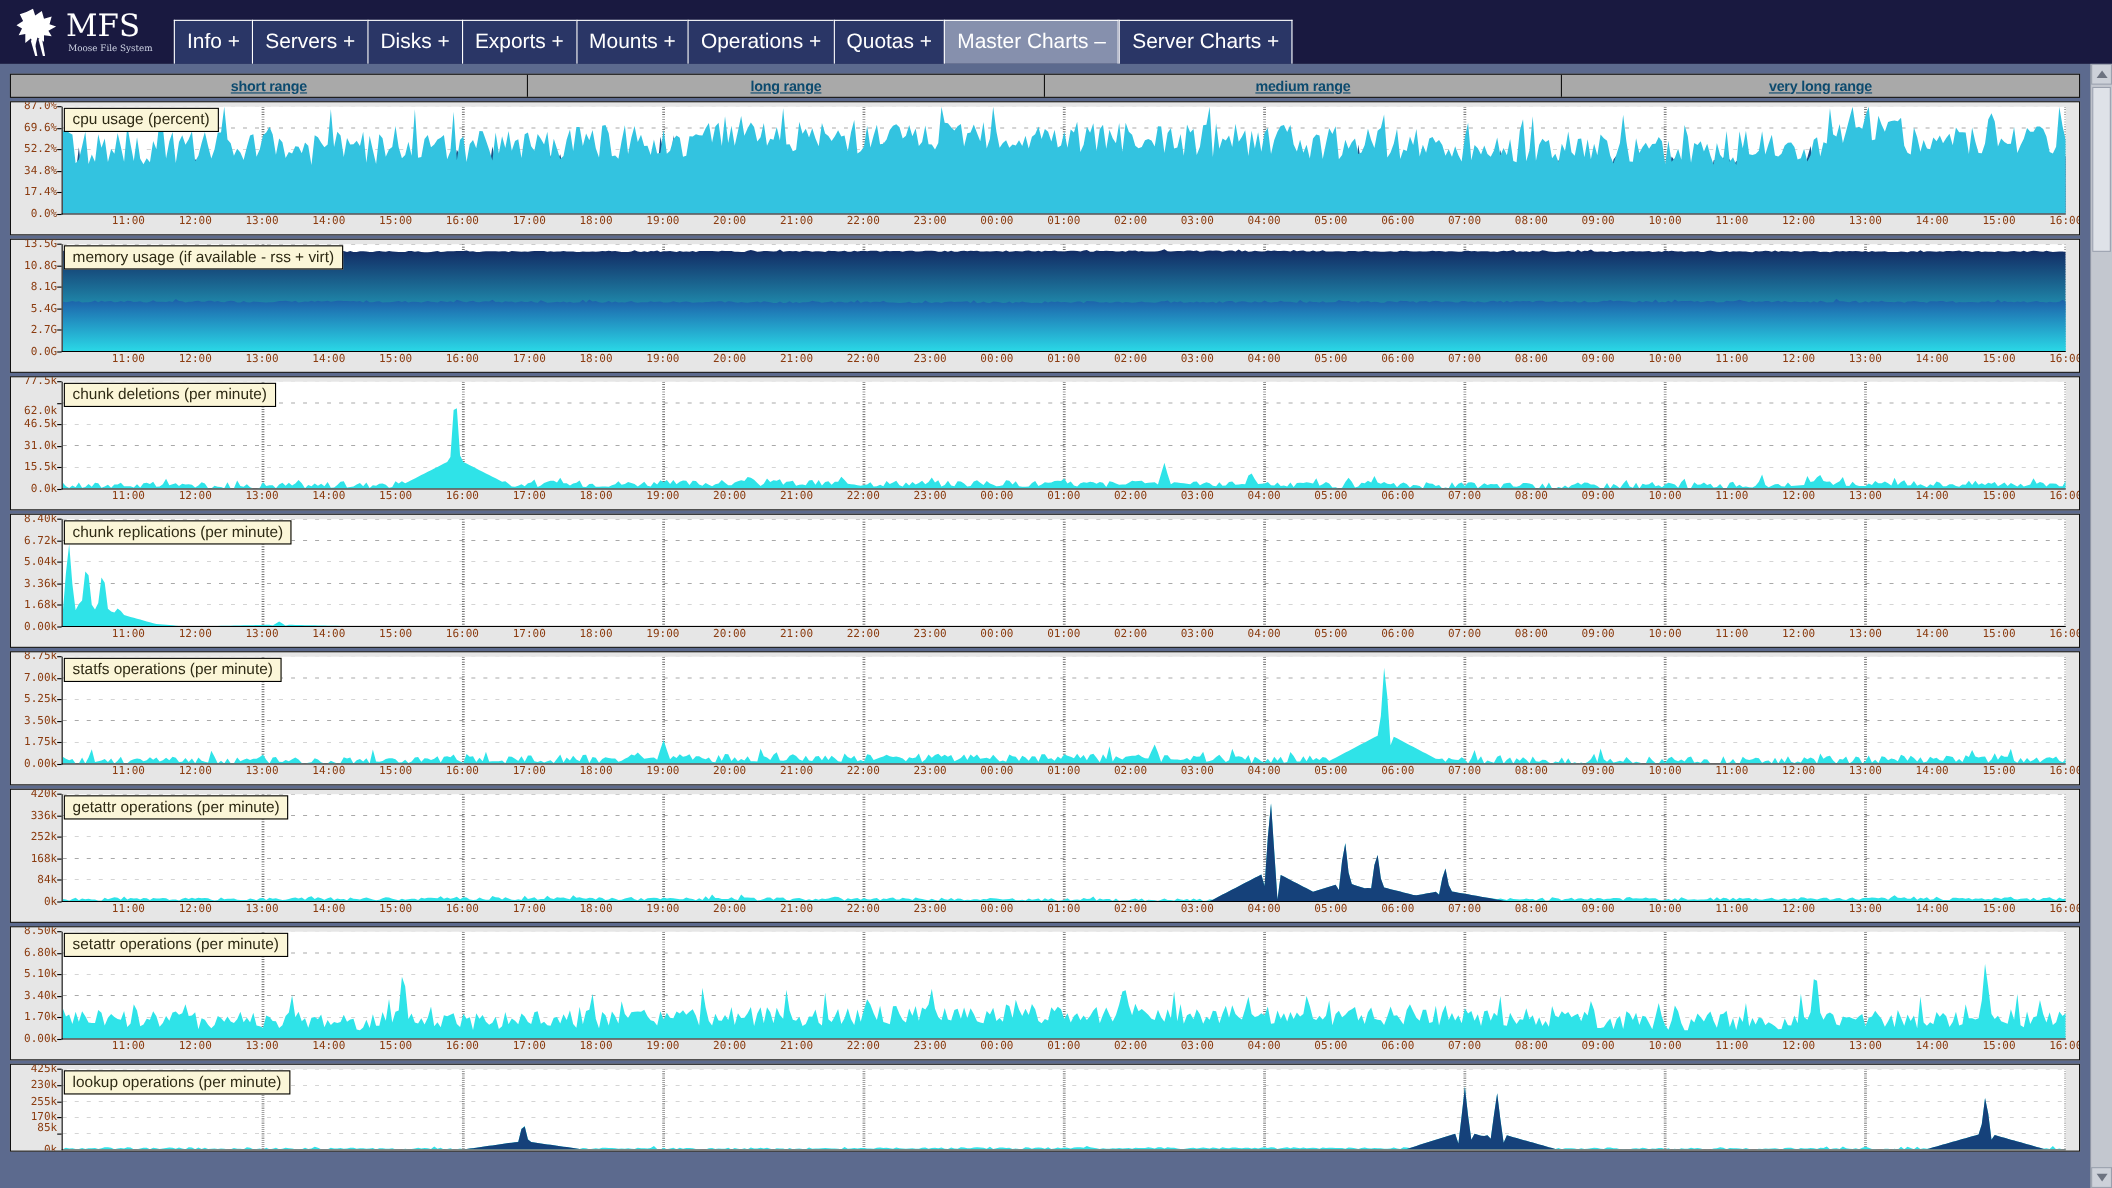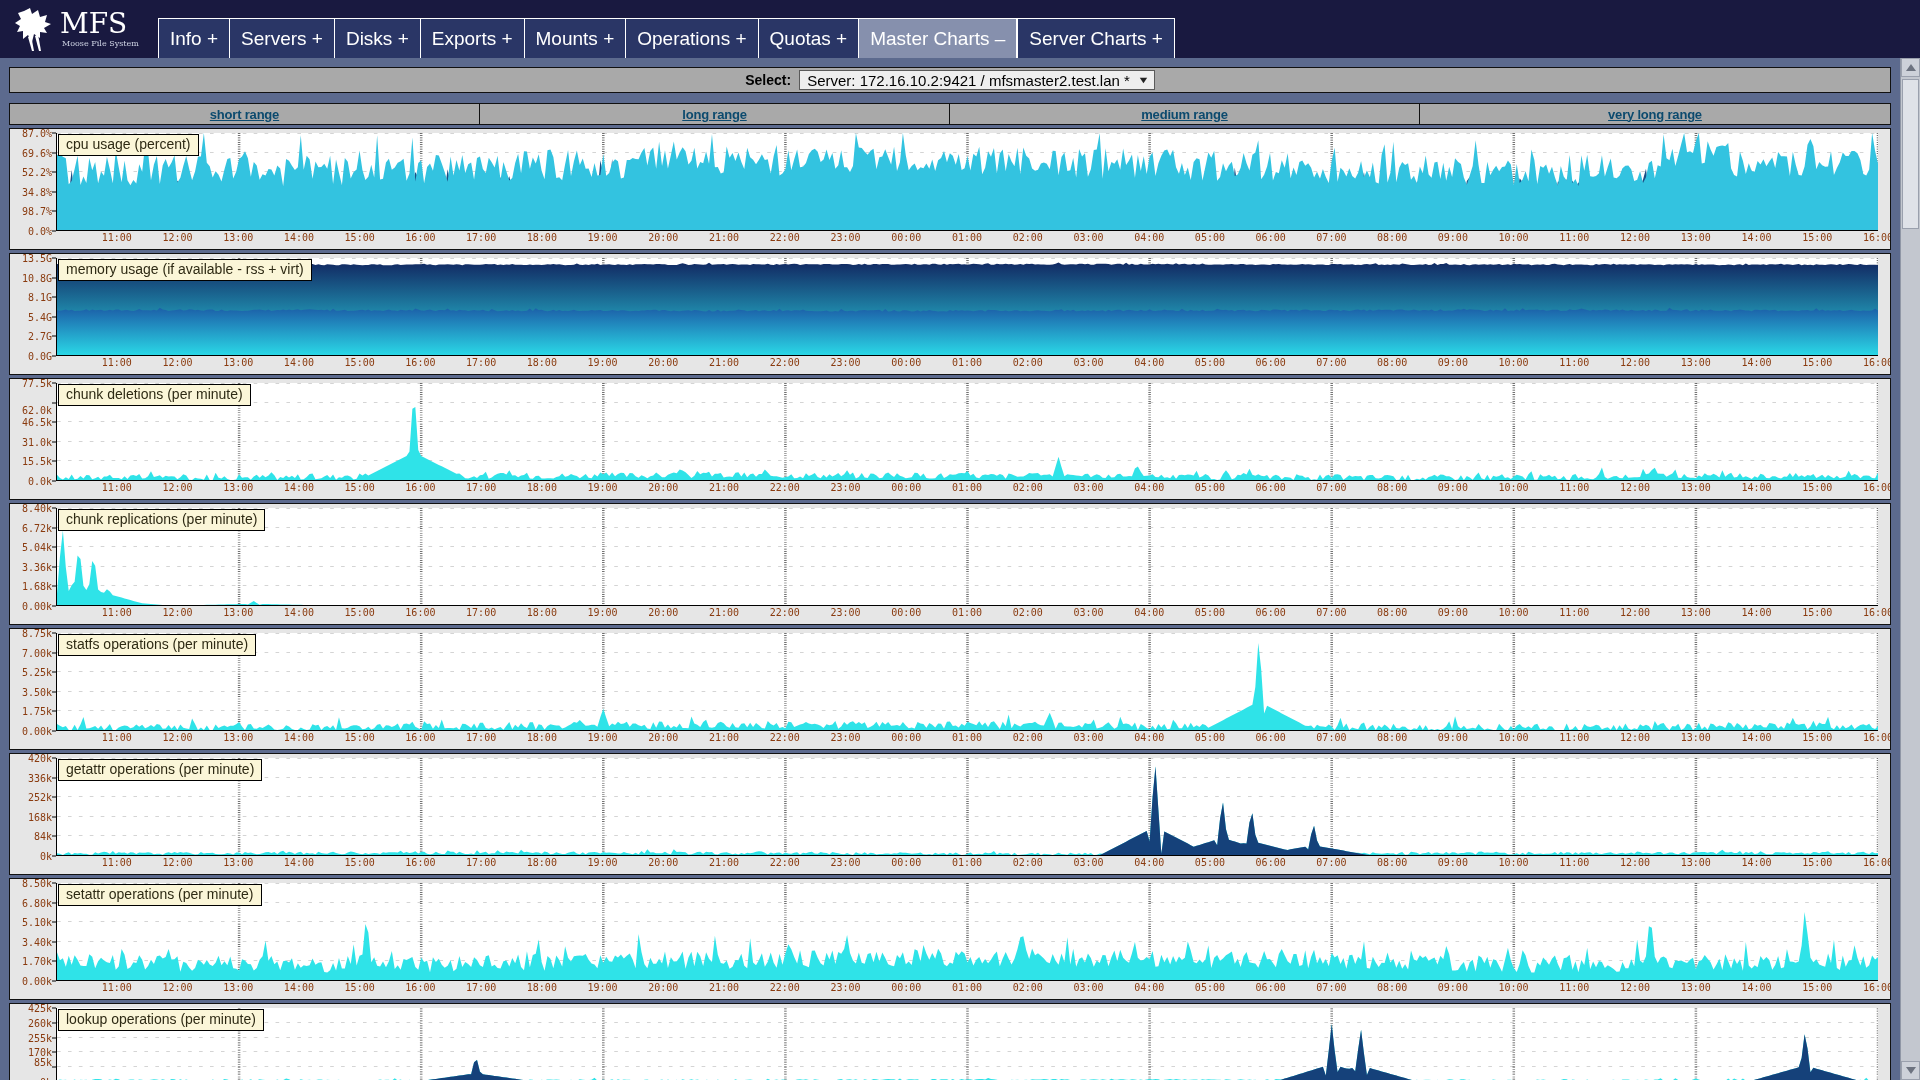--- a/index.html
+++ b/index.html
@@ -243,27 +243,20 @@
       <div class="nav-tab">Mounts +</div>
       <div class="nav-tab">Operations +</div>
       <div class="nav-tab">Quotas +</div>
       <div class="nav-tab active">Master Charts –</div>
       <div class="nav-tab">Server Charts +</div>
     </div>
 </div>
 
 <div id="page">
 
-  <div id="select-bar">
-    <span id="select-label">Select:</span>
-    <div id="server-select">
-      <span id="server-select-text">Server: 172.16.10.2:9421 / mfsmaster2.test.lan *</span>
-      <span id="select-caret">▼</span>
-    </div>
-  </div>
 
   <div id="range-bar">
       <div class="range-cell">
         <span class="range-link">short range</span>
       </div>
       <div class="range-cell">
         <span class="range-link">long range</span>
       </div>
       <div class="range-cell">
         <span class="range-link">medium range</span>
@@ -271,21 +264,21 @@
       <div class="range-cell">
         <span class="range-link">very long range</span>
       </div>
     </div>
 
   <div id="charts">
       <div class="chart-block">
         <div class="yaxis">
           <span class="ytick" style="top: 102px;">0.0%</span>
           <span class="ytick-dash" style="top: 102px;"></span>
-          <span class="ytick" style="top: 82.4px;">98.7%</span>
+          <span class="ytick" style="top: 82.4px;">17.4%</span>
           <span class="ytick-dash" style="top: 82.4px;"></span>
           <span class="ytick" style="top: 62.8px;">34.8%</span>
           <span class="ytick-dash" style="top: 62.8px;"></span>
           <span class="ytick" style="top: 43.2px;">52.2%</span>
           <span class="ytick-dash" style="top: 43.2px;"></span>
           <span class="ytick" style="top: 23.6px;">69.6%</span>
           <span class="ytick-dash" style="top: 23.6px;"></span>
           <span class="ytick" style="top: 4px;">87.0%</span>
           <span class="ytick-dash" style="top: 4px;"></span>
         </div>
@@ -816,21 +809,21 @@
       </div>
       <div class="chart-block clipped">
         <div class="yaxis">
           <span class="ytick" style="top: 78px;">0k</span>
           <span class="ytick" style="top: 58px;">85k</span>
           <span class="ytick-dash" style="top: 63.2px;"></span>
           <span class="ytick" style="top: 48.4px;">170k</span>
           <span class="ytick-dash" style="top: 48.4px;"></span>
           <span class="ytick" style="top: 33.6px;">255k</span>
           <span class="ytick-dash" style="top: 33.6px;"></span>
-          <span class="ytick" style="top: 18.8px;">260k</span>
+          <span class="ytick" style="top: 18.8px;">230k</span>
           <span class="ytick-dash" style="top: 18.8px;"></span>
           <span class="ytick" style="top: 4px;">425k</span>
           <span class="ytick-dash" style="top: 4px;"></span>
         </div>
         <div class="plot">
           <svg class="plot-svg" viewBox="0 0 1000 300" preserveAspectRatio="none">
             <defs>
               <linearGradient id="g7_0" x1="0" y1="0" x2="0" y2="1">
                 <stop offset="0%" stop-color="#2fe3e8"></stop>
                 <stop offset="100%" stop-color="#2fe3e8"></stop>

